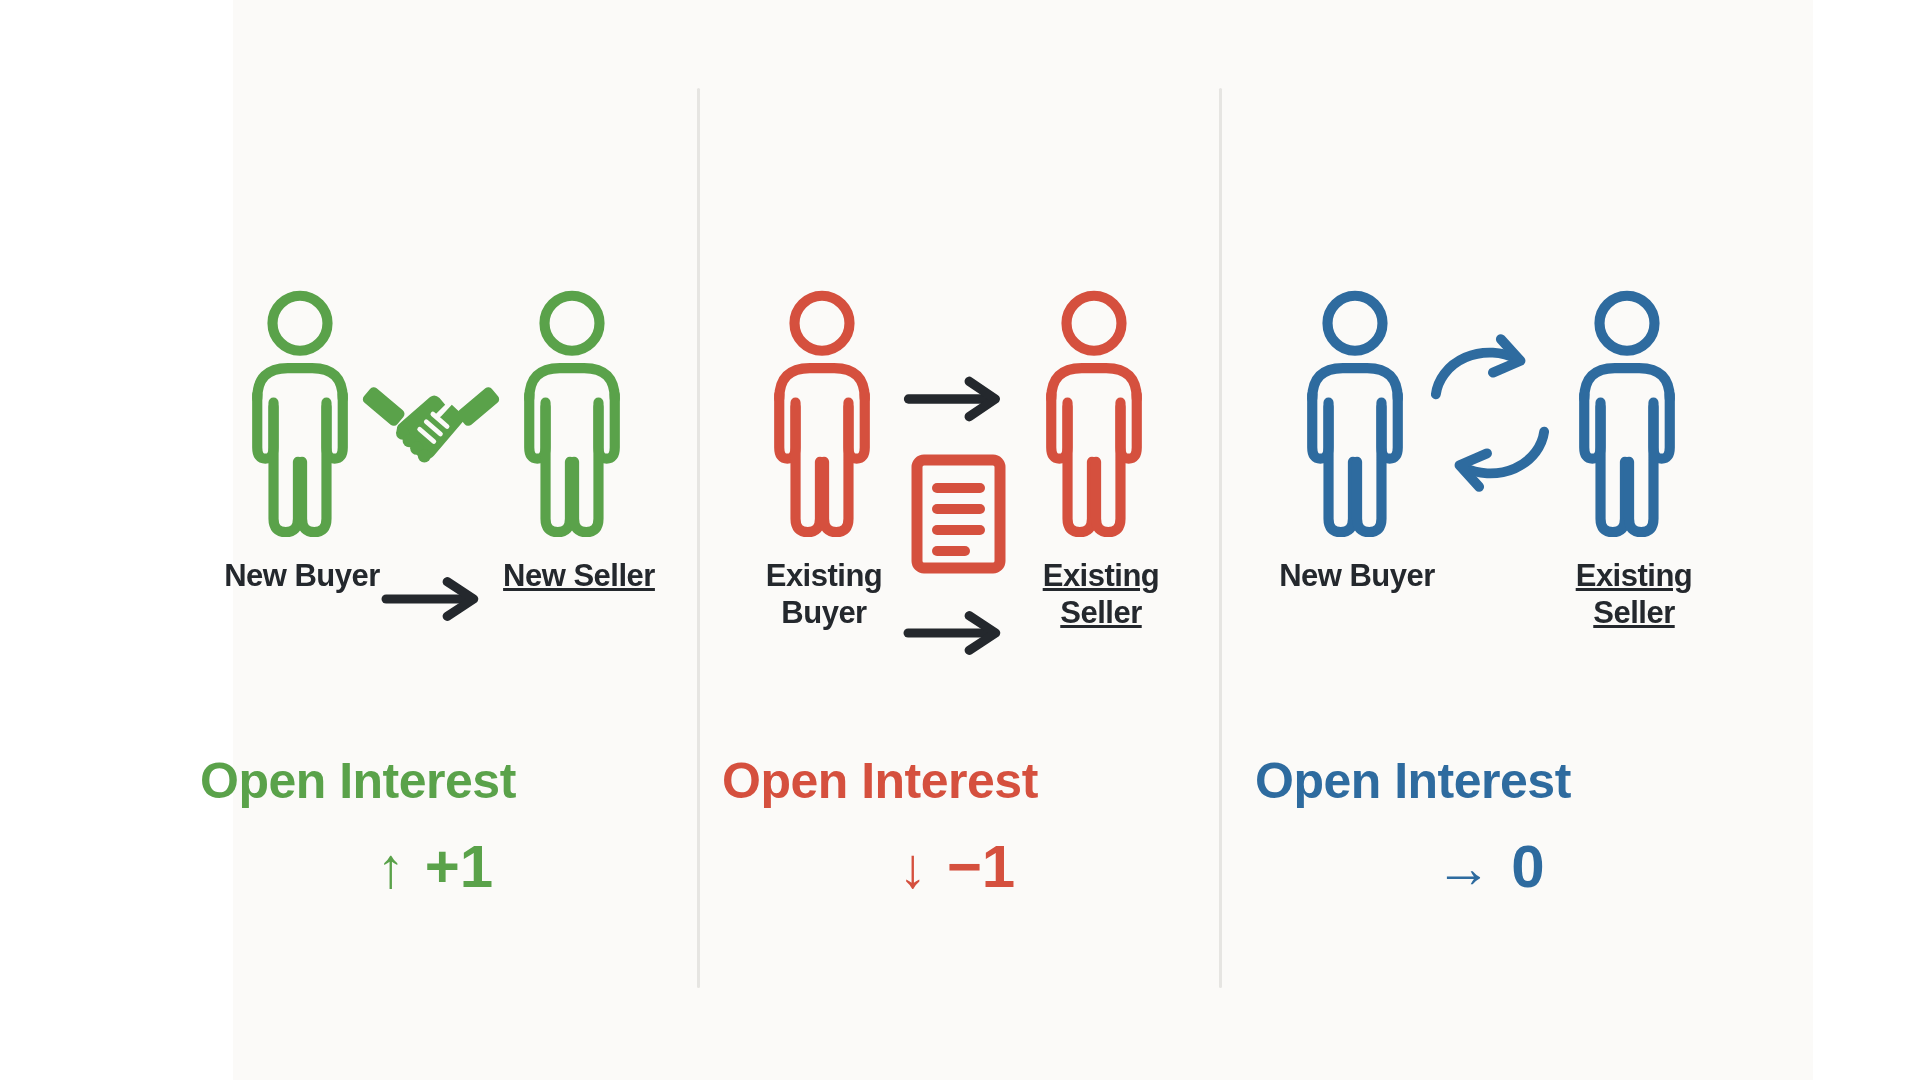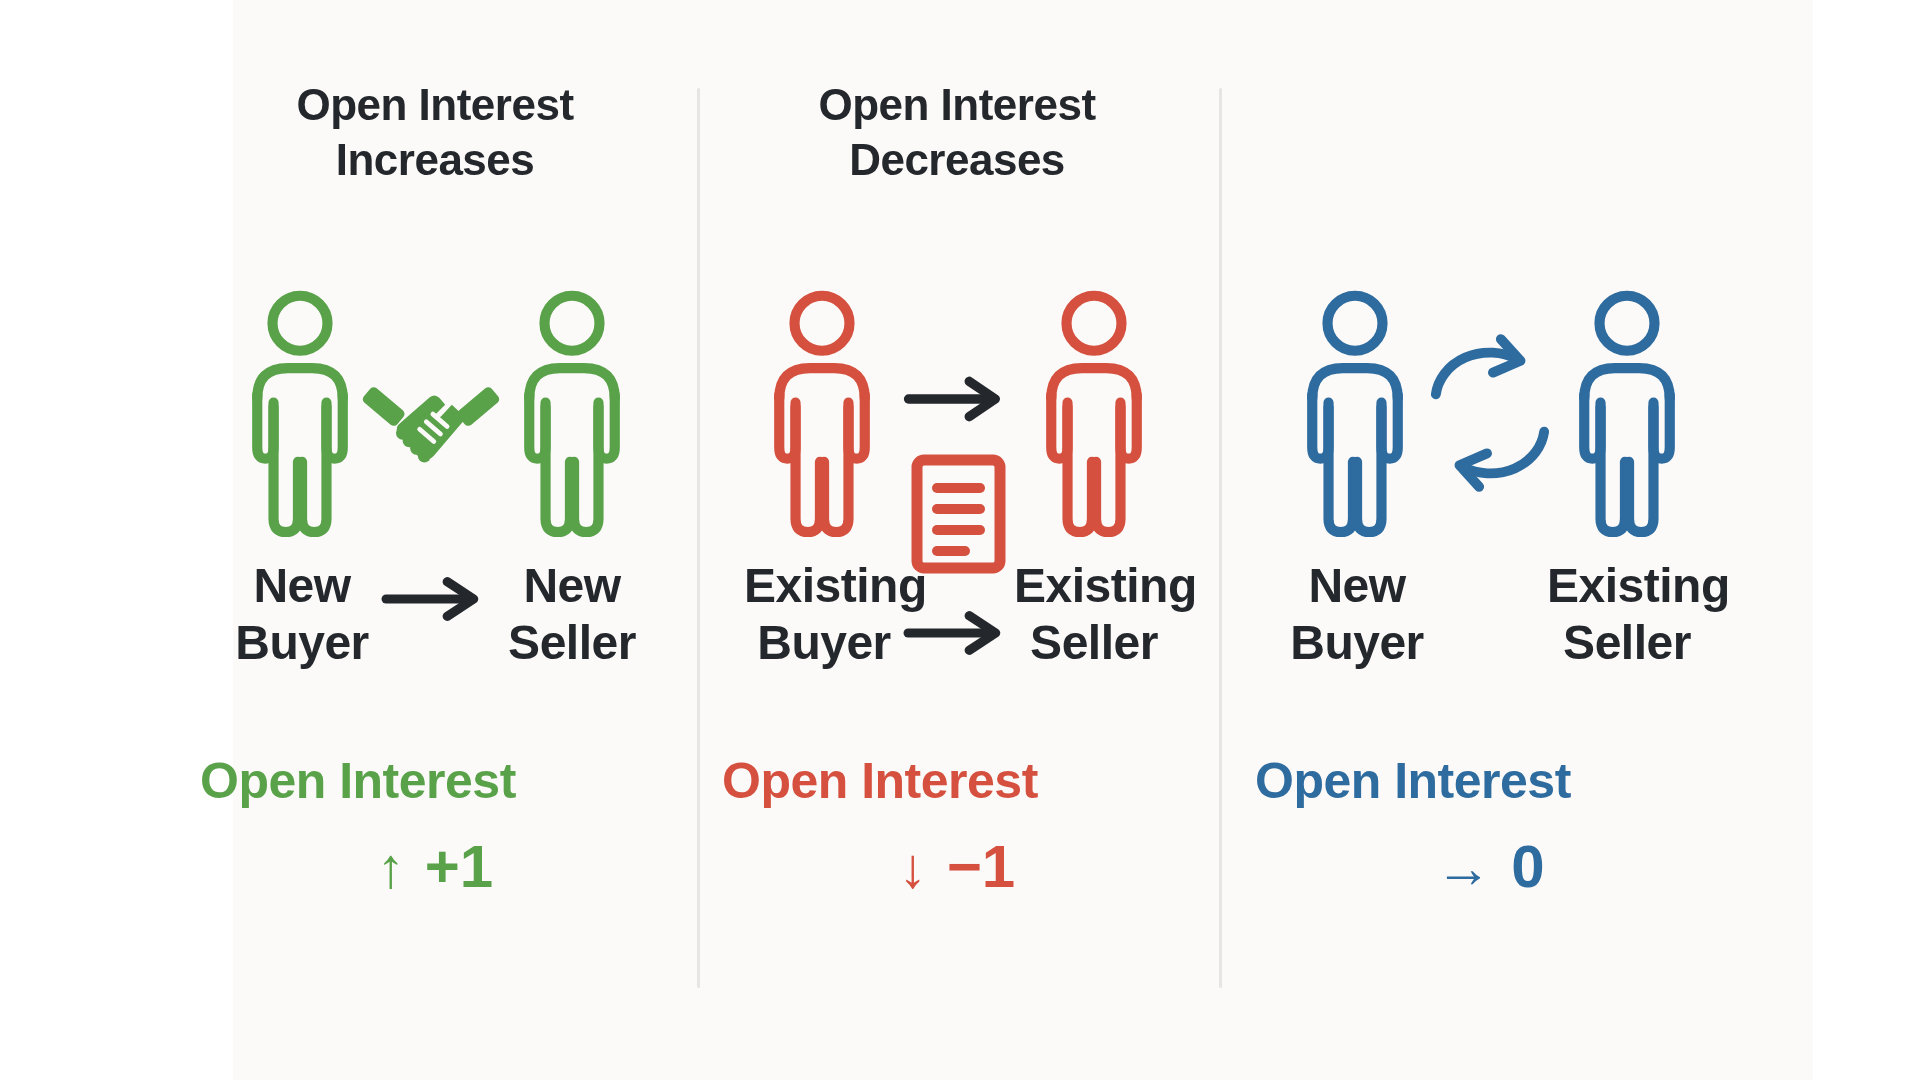--- a/index.html
+++ b/index.html
@@ -38,25 +38,25 @@
   .person.right { left: 316px; }
 
   .center-icon { position: absolute; }
   .handshake   { left: 160px; top: 372px; width: 142px; height: 124px; color: var(--green); }
   .head-arrow  { left: 180px; top: 373px; width: 112px; height: 52px;  color: var(--dark); }
   .document    { left: 189px; top: 450px; width: 95px;  height: 128px; color: var(--red); }
   .cycle       { left: 171px; top: 330px; width: 128px; height: 166px; color: var(--blue); }
 
   .role-label {
     position: absolute; top: 558px; width: 160px; text-align: center;
-    font-size: 48px; font-weight: 700; line-height: 1.18;
+    font-size: 31px; font-weight: 700; line-height: 1.18;
     color: var(--dark, #24282d); letter-spacing: -0.5px;
   }
   .role-label.left  { left: 22px; }
-  .role-label.right { left: 292px; }
+  .role-label.right { left: 299px; text-decoration: underline; }
 
   .label-arrow { position: absolute; width: 112px; height: 46px; color: var(--dark); left: 180px; }
   .col-increase .label-arrow { top: 576px; }
   .col-decrease .label-arrow { top: 610px; }
 
   .result-title {
     position: absolute; top: 752px; left: 0; width: 470px; text-align: left;
     font-size: 50px; font-weight: 700; color: var(--accent); letter-spacing: -0.5px;
   }
   .result-symbols {
@@ -70,21 +70,20 @@
 </style>
 </head>
 <body>
 
 <div class="canvas">
   <div class="content-band"></div>
   <div class="divider d1"></div>
   <div class="divider d2"></div>
 
   <div class="column col-increase">
-    <div class="col-title">Open Interest Increases</div>
 
     <div class="person left">
       <svg viewBox="0 0 110 260" fill="none" stroke="currentColor" stroke-width="10" stroke-linecap="round" stroke-linejoin="round">
         <circle cx="55" cy="34" r="27"></circle>
         <path d="M13,108 Q13,78 43,78 H67 Q97,78 97,108"></path>
         <path d="M13,104 V156 Q13,167 21,167 Q29,167 29,156 V112"></path>
         <path d="M97,104 V156 Q97,167 89,167 Q81,167 81,156 V112"></path>
         <path d="M29,116 V226 Q29,239 41,239 Q53,239 53,226 V170"></path>
         <path d="M81,116 V226 Q81,239 69,239 Q57,239 57,226 V170"></path>
       </svg>
@@ -130,21 +129,20 @@
     <div class="role-label right">New Seller</div>
 
     <div class="result-title">Open Interest</div>
     <div class="result-symbols">
       <span class="sym">↑</span>
       <span>+1</span>
     </div>
   </div>
 
   <div class="column col-decrease">
-    <div class="col-title">Open Interest Decreases</div>
 
     <div class="person left">
       <svg viewBox="0 0 110 260" fill="none" stroke="currentColor" stroke-width="10" stroke-linecap="round" stroke-linejoin="round">
         <circle cx="55" cy="34" r="27"></circle>
         <path d="M13,108 Q13,78 43,78 H67 Q97,78 97,108"></path>
         <path d="M13,104 V156 Q13,167 21,167 Q29,167 29,156 V112"></path>
         <path d="M97,104 V156 Q97,167 89,167 Q81,167 81,156 V112"></path>
         <path d="M29,116 V226 Q29,239 41,239 Q53,239 53,226 V170"></path>
         <path d="M81,116 V226 Q81,239 69,239 Q57,239 57,226 V170"></path>
       </svg>

